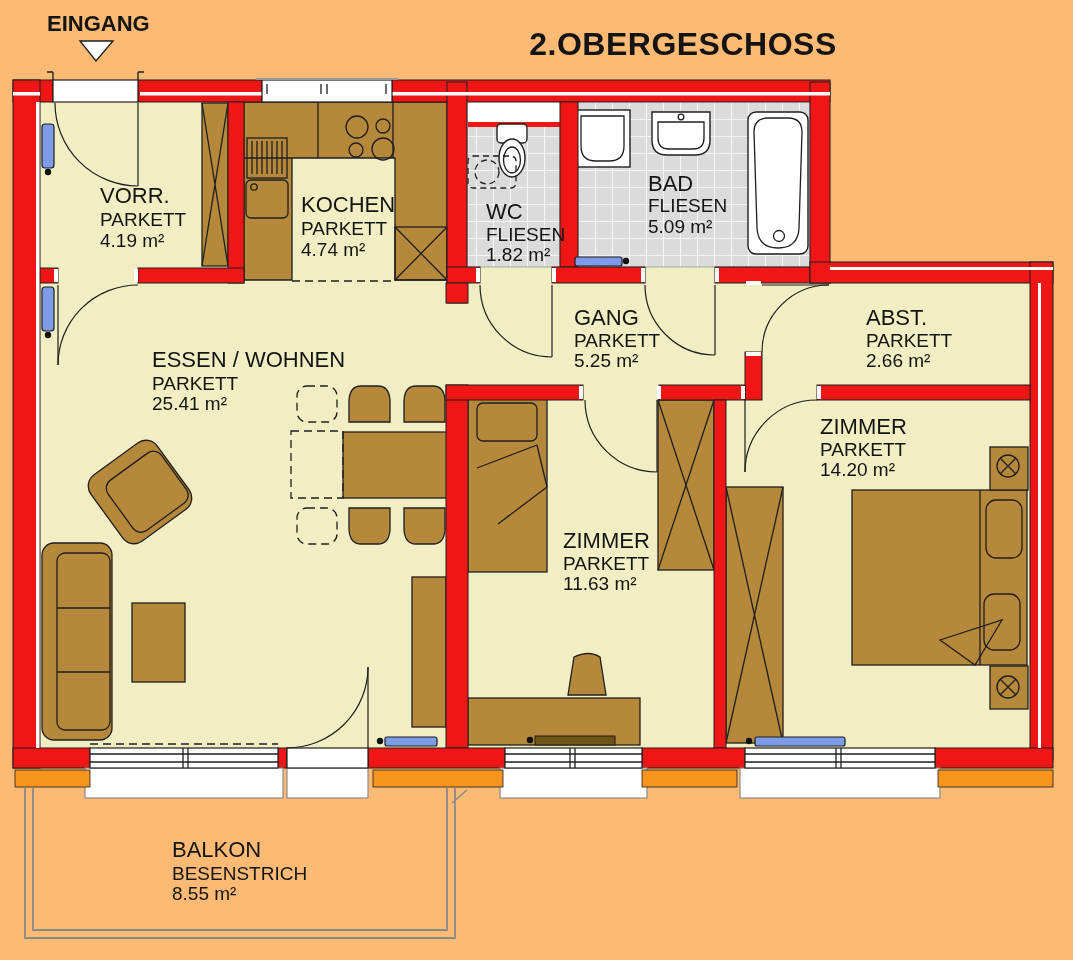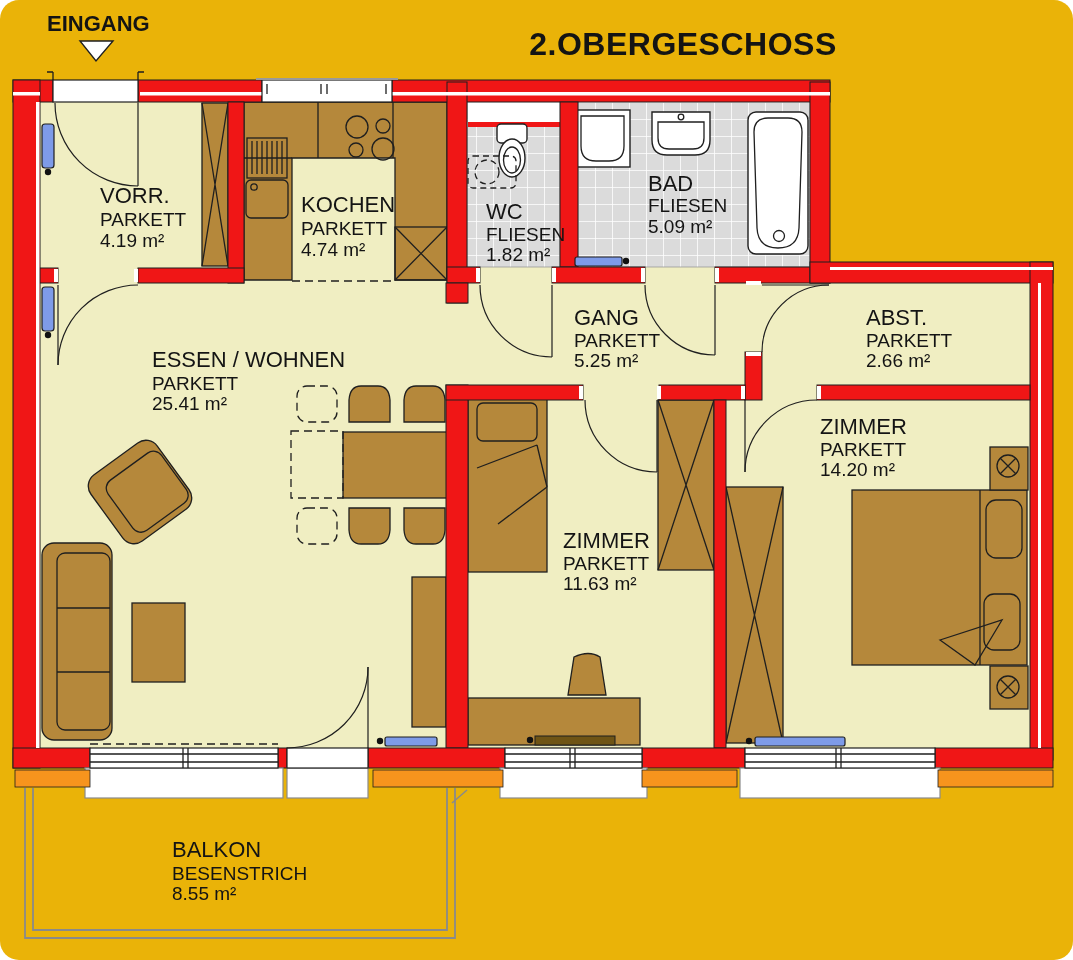--- a/index.html
+++ b/index.html
@@ -1,16 +1,16 @@
 <!DOCTYPE html>
 <html><head>
 <meta charset="utf-8">
 <style>
   html,body{margin:0;padding:0;background:#fff;}
-  .stage{position:relative;width:1073px;height:960px;background:#eab308;font-family:"Liberation Sans",sans-serif;border-radius:19px;}
+  .stage{position:relative;width:1073px;height:960px;background:#fdba74;font-family:"Liberation Sans",sans-serif;}
   svg{display:block;}
   text{fill:#141414;font-family:"Liberation Sans",sans-serif;}
   .title{font-size:32px;font-weight:bold;letter-spacing:.5px;}
   .ein{font-size:22px;font-weight:bold;}
   .rn{font-size:22px;}
   .rs{font-size:19px;}
   .wall{fill:#F01616;stroke:#1F1F1F;stroke-width:1;}
   .seam{fill:#fff;stroke:none;}
   .furn{fill:#B5883B;stroke:#1F1F1F;stroke-width:1.3;}
   .furnline{fill:none;stroke:#1F1F1F;stroke-width:1.3;}

